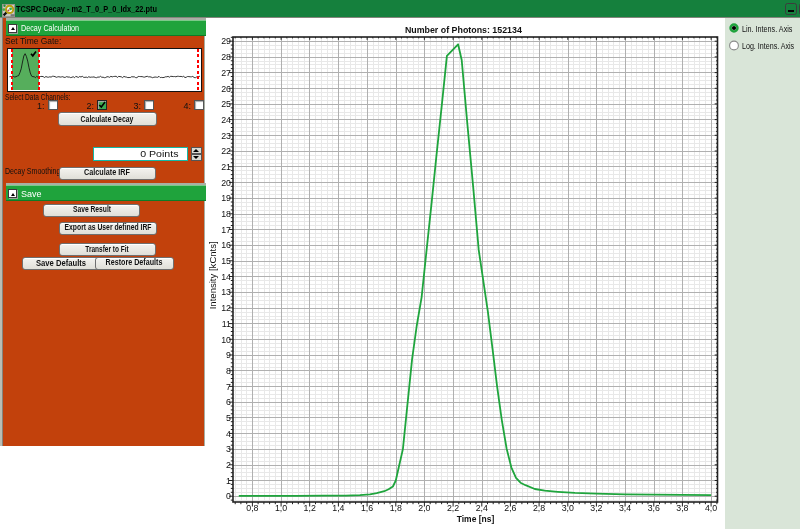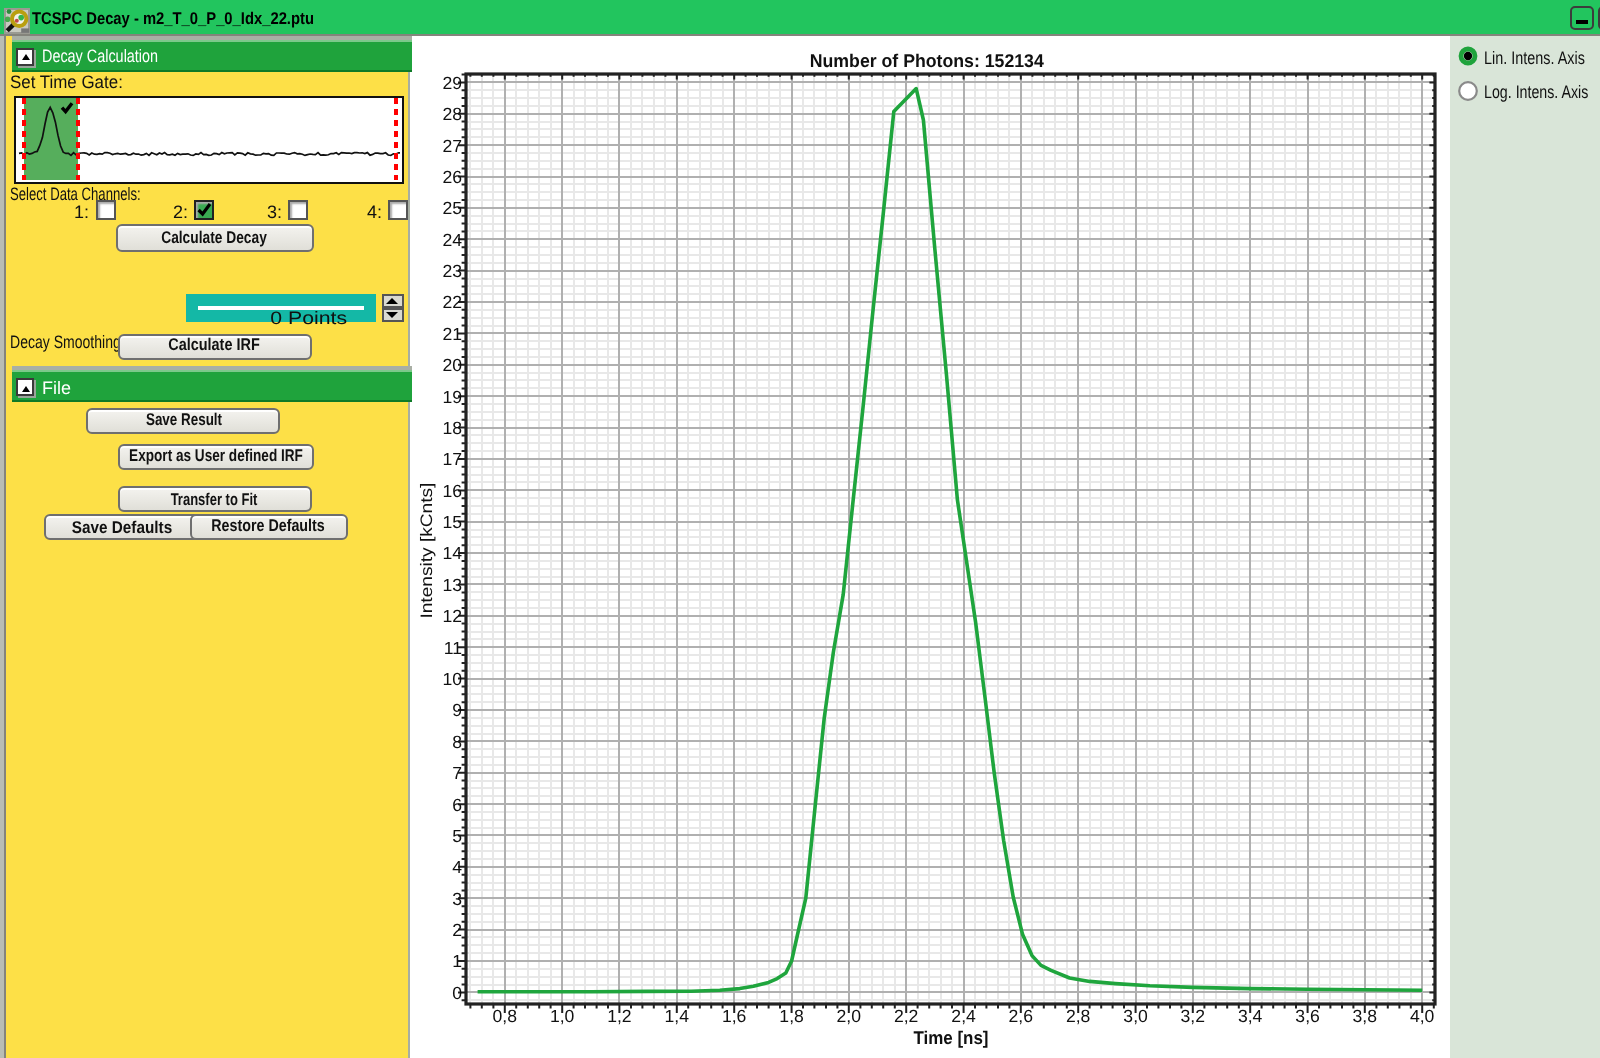--- a/index.html
+++ b/index.html
@@ -8,40 +8,40 @@
 .btn{position:absolute;background:linear-gradient(#f4f3ef,#e0dfd8);border:1px solid #6f6f6f;border-radius:3px;font-size:8.5px;font-weight:bold;color:#111;text-align:right;box-shadow:inset 0 1px 0 #fff;white-space:nowrap}
 .btn>span{position:absolute!important;left:50%;top:50%;display:inline-block;white-space:nowrap}
 .hdr{position:absolute;left:3.5px;width:200px;height:16px;background:#1fa33c;border-top:1px solid #7cc98a;border-bottom:1px solid #0e7a27;box-shadow:0 -2px 0 #a9afa5}
 .hdr span.t{position:absolute;left:15.5px;top:2.5px;font-size:9px;color:#fff;white-space:nowrap}
 .cbox{position:absolute;left:2.5px;top:3px;width:9px;height:9px;background:#fff;border:1px solid #3a3a3a;box-shadow:1px 1px 0 #9aa59a}
 .tri{position:absolute;left:1.5px;top:2.5px;width:0;height:0;border-left:2.5px solid transparent;border-right:2.5px solid transparent;border-bottom:3.5px solid #000}
 .chk{position:absolute;width:10px;height:10px;border:1px solid #555;background:#fff;box-shadow:inset 1px 1px 1px #aaa}
 </style></head>
 <body>
 
-<div class="abs" style="left:0;top:0;width:800px;height:18px;background:#22c55e;border-bottom:1px solid #84847c">
+<div class="abs" style="left:0;top:0;width:800px;height:18px;background:#15803d;border-bottom:1px solid #84847c">
   <svg class="abs" style="left:2px;top:3.5px" width="13" height="13" viewBox="0 0 13 13">
     <rect x="0" y="0" width="13" height="13" fill="#c9c9c1"></rect>
     <rect x="0.5" y="0.5" width="12" height="12" fill="none" stroke="#9a9a92" stroke-width="1"></rect>
     <circle cx="2.5" cy="1.8" r="1.2" fill="#2c8c3c"></circle>
     <circle cx="1.8" cy="5.6" r="1.4" fill="#49a84f"></circle>
     <line x1="5.2" y1="7.8" x2="1.6" y2="11.4" stroke="#111" stroke-width="2.2"></line>
     <circle cx="7.6" cy="5.4" r="3.6" fill="#f2f2ea" stroke="#b99f10" stroke-width="2"></circle>
     <circle cx="8.6" cy="4.8" r="1.4" fill="#37b34a"></circle>
     <circle cx="6.4" cy="6.4" r="1" fill="#c04848"></circle>
     <rect x="8.6" y="10.2" width="4" height="2.2" fill="#777"></rect>
   </svg>
   <div class="abs" style="left:16px;top:3.5px;font-size:8.5px;font-weight:bold;color:#000;white-space:nowrap"><span style="display:inline-block;transform:scaleX(0.87);transform-origin:0 0">TCSPC Decay - m2_T_0_P_0_Idx_22.ptu</span></div>
   <div class="abs" style="left:785px;top:2.5px;width:12px;height:12px;border:1.5px solid #3c3c3c;border-radius:2.5px">
     <div class="abs" style="left:1.5px;top:6.5px;width:6px;height:2.2px;background:#000"></div>
   </div>
   <div class="abs" style="left:798.5px;top:2.5px;width:6px;height:12px;border:1.5px solid #3c3c3c;border-radius:2.5px"></div>
 </div>
 
-<div class="abs" style="left:0;top:18px;width:205px;height:511px;background:#fde047;border-left:2px solid #b9bdb4;border-right:1px solid #a7aea3;box-shadow:inset 1px 0 0 #84847c">
+<div class="abs" style="left:0;top:18px;width:205px;height:428px;background:#c2410c;border-left:2px solid #b9bdb4;border-right:1px solid #a7aea3;box-shadow:inset 1px 0 0 #84847c">
   <div class="hdr" style="top:1.5px">
       <span class="t"><span style="display:inline-block;transform:scaleX(0.80);transform-origin:0 0">Decay Calculation</span></span>
     <div class="cbox">
         <div class="tri"></div>
       </div>
   </div>
   <div class="lbl" style="left:2.5px;top:18px"><span style="display:inline-block;transform:scaleX(0.94);transform-origin:0 0">Set Time Gate:</span></div>
 
   <div class="abs" style="left:5px;top:29.5px;width:194.5px;height:44.5px;background:#fff;border:1.5px solid #111">
     <div class="abs" style="left:4px;top:0;width:27px;height:41.5px;background:#56ae5c"></div>
@@ -66,35 +66,35 @@
   <div class="lbl" style="left:131.5px;top:83px">3:</div>
     <div class="chk" style="left:142px;top:82px"></div>
   <div class="lbl" style="left:181.5px;top:83px">4:</div>
     <div class="chk" style="left:192px;top:82px"></div>
 
   <div class="btn" style="left:55.5px;top:93.5px;width:99px;height:14.5px;line-height:12.5px">
       <span style="transform:translate(-50%,-52%) scaleX(0.81)">Calculate Decay</span>
     </div>
 
   <div class="lbl" style="left:2.5px;top:148px"><span style="display:inline-block;transform:scaleX(0.78);transform-origin:0 0">Decay Smoothing:</span></div>
-  <div class="abs" style="left:90.5px;top:129px;width:95.5px;height:14px;background:#fff;border:6px solid #14b8a6;font-size:9px;color:#111;text-align:right;line-height:12px;padding-right:8px"><span style="display:inline-block;transform:scaleX(1.18);transform-origin:100% 50%">0 Points</span></div>
+  <div class="abs" style="left:90.5px;top:129px;width:95.5px;height:14px;background:#fff;border:1px solid #14b8a6;font-size:9px;color:#111;text-align:right;line-height:12px;padding-right:8px"><span style="display:inline-block;transform:scaleX(1.18);transform-origin:100% 50%">0 Points</span></div>
   <div class="abs" style="left:188.5px;top:129px;width:11px;height:14px">
     <div class="abs" style="left:0;top:0;width:11px;height:7px;background:#d9d9d1;border:1px solid #555">
         <div style="margin:1.2px auto 0;width:0;height:0;border-left:3px solid transparent;border-right:3px solid transparent;border-bottom:3.5px solid #000"></div>
       </div>
     <div class="abs" style="left:0;top:7px;width:11px;height:7px;background:#d9d9d1;border:1px solid #555">
         <div style="margin:1.2px auto 0;width:0;height:0;border-left:3px solid transparent;border-right:3px solid transparent;border-top:3.5px solid #000"></div>
       </div>
   </div>
   <div class="btn" style="left:56.5px;top:148.5px;width:97px;height:13.5px;line-height:11.5px">
       <span style="transform:translate(-50%,-52%) scaleX(0.85)">Calculate IRF</span>
     </div>
 
   <div class="hdr" style="top:167px">
-      <span class="t">File</span>
+      <span class="t">Save</span>
     <div class="cbox">
         <div class="tri"></div>
       </div>
   </div>
   <div class="btn" style="left:41px;top:185.5px;width:97px;height:13px;line-height:11px">
       <span style="transform:translate(-50%,-52%) scaleX(0.79)">Save Result</span>
     </div>
   <div class="btn" style="left:56.5px;top:203.5px;width:98px;height:13px;line-height:11px">
       <span style="transform:translate(-50%,-52%) scaleX(0.8)">Export as User defined IRF</span>
     </div>

